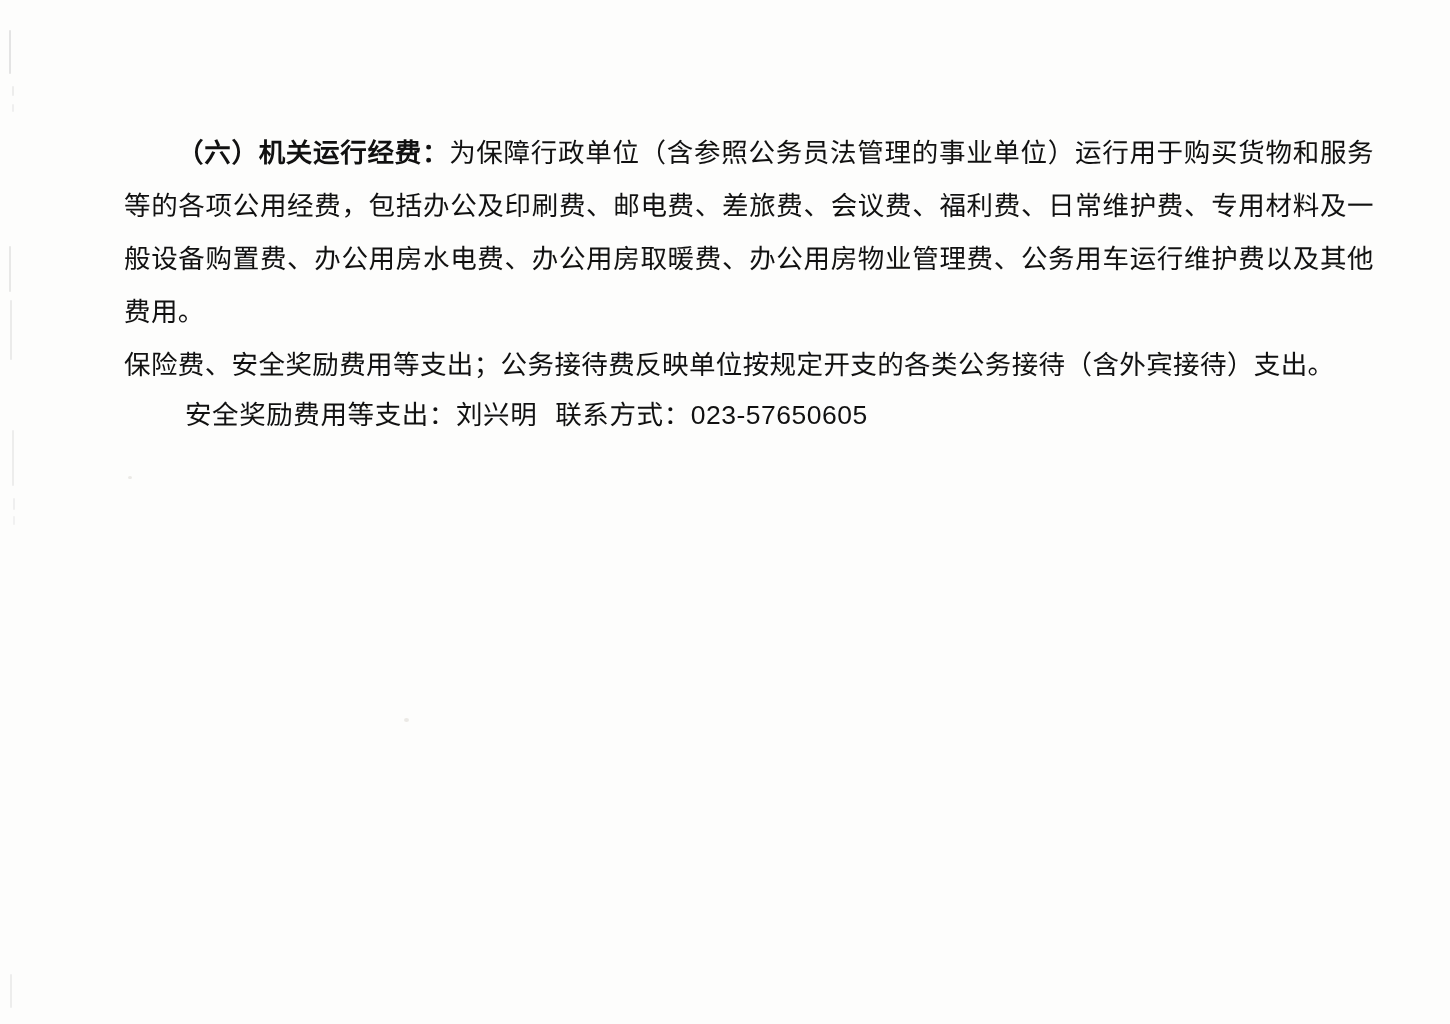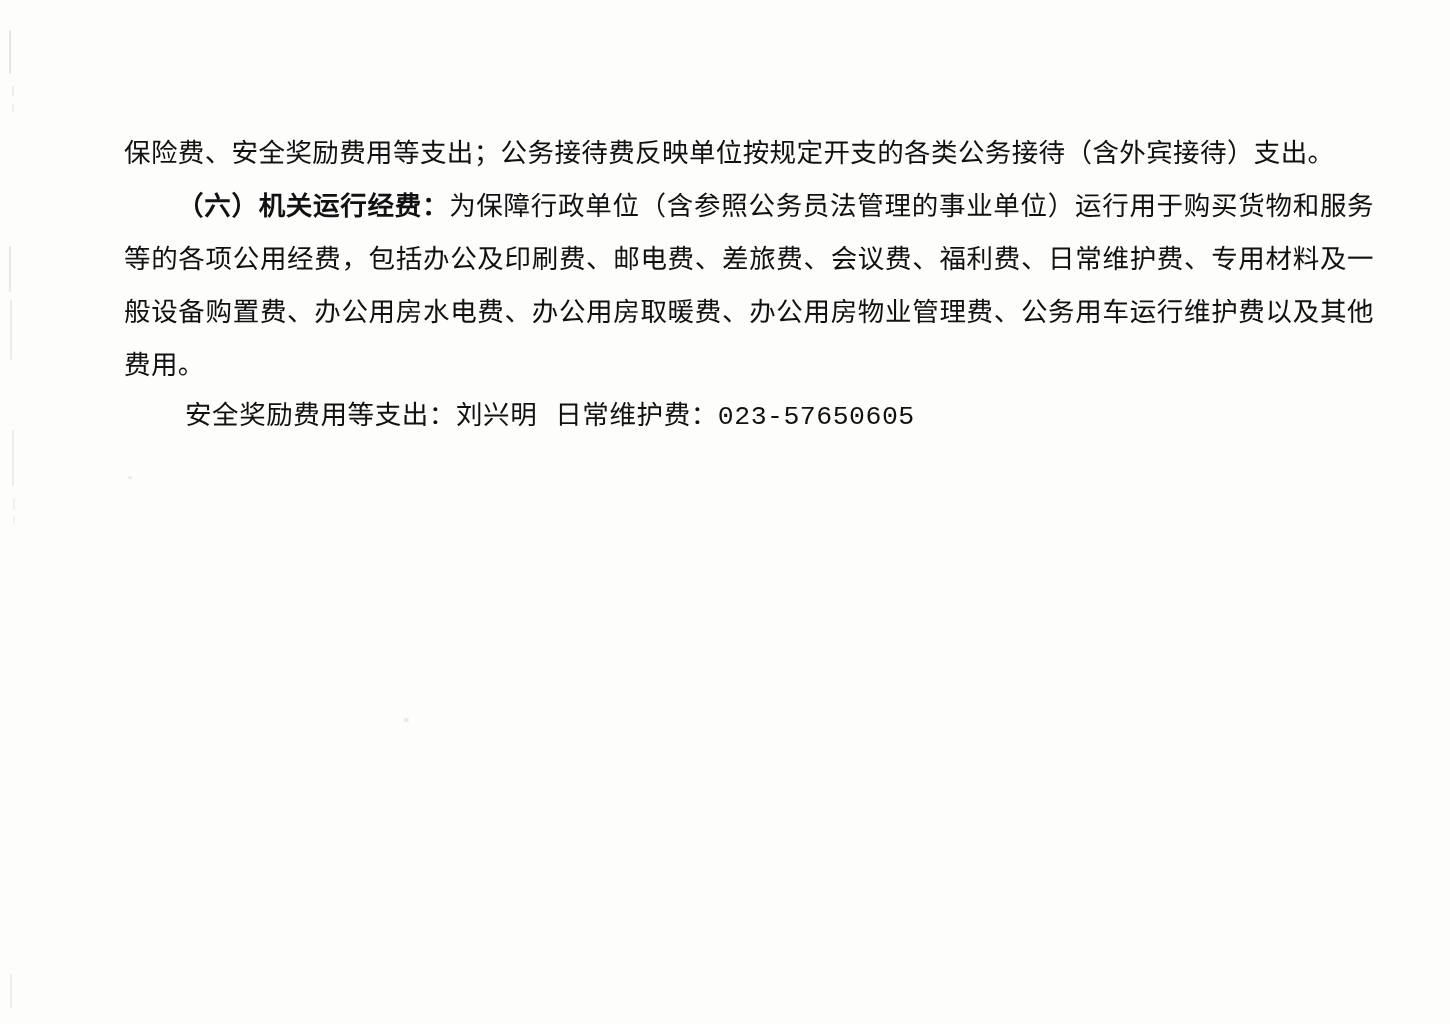--- a/index.html
+++ b/index.html
@@ -93,21 +93,21 @@
 
   .contact-line {
     font-size: 26.5px;
     line-height: 48px;
     letter-spacing: 0.6px;
     text-indent: 2.3em;
     margin: 0;
     color: #111;
   }
   .contact-line .phone {
-    font-family: Liberation Mono, monospace;
+    font-family: Liberation Sans, sans-serif;
     letter-spacing: 0.5px;
   }
   .contact-line .spacer {
     display: inline-block;
     width: 18px;
   }
 </style>
 </head>
 <body>
 
@@ -123,20 +123,20 @@
     <span class="scan-mark m7"></span>
     <span class="scan-mark m8"></span>
     <span class="scan-mark m9"></span>
   </div>
 
   <span class="speck s1"></span>
   <span class="speck s2"></span>
 
   <div id="doc-body">
 
+    <p class="para indent2"><span class="lead">（六）机关运行经费：</span><span>为保障行政单位（含参照公务员法管理的事业单位）运行用于购买货物和服务等的各项公用经费，包括办公及印刷费、邮电费、差旅费、会议费、福利费、日常维护费、专用材料及一般设备购置费、办公用房水电费、办公用房取暖费、办公用房物业管理费、公务用车运行维护费以及其他费用。</span></p>
+
     <p class="para first-line-indent">保险费、安全奖励费用等支出；公务接待费反映单位按规定开支的各类公务接待（含外宾接待）支出。</p>
 
-    <p class="para indent2"><span class="lead">（六）机关运行经费：</span><span>为保障行政单位（含参照公务员法管理的事业单位）运行用于购买货物和服务等的各项公用经费，包括办公及印刷费、邮电费、差旅费、会议费、福利费、日常维护费、专用材料及一般设备购置费、办公用房水电费、办公用房取暖费、办公用房物业管理费、公务用车运行维护费以及其他费用。</span></p>
-
-    <p class="contact-line gap-contact"><span>安全奖励费用等支出：</span><span>刘兴明</span><span class="spacer"></span><span>日常维护费：</span><span class="phone">023-57650605</span></p>
+    <p class="contact-line gap-contact"><span>安全奖励费用等支出：</span><span>刘兴明</span><span class="spacer"></span><span>联系方式：</span><span class="phone">023-57650605</span></p>
 
   </div>
 </div>
 
 </body></html>

